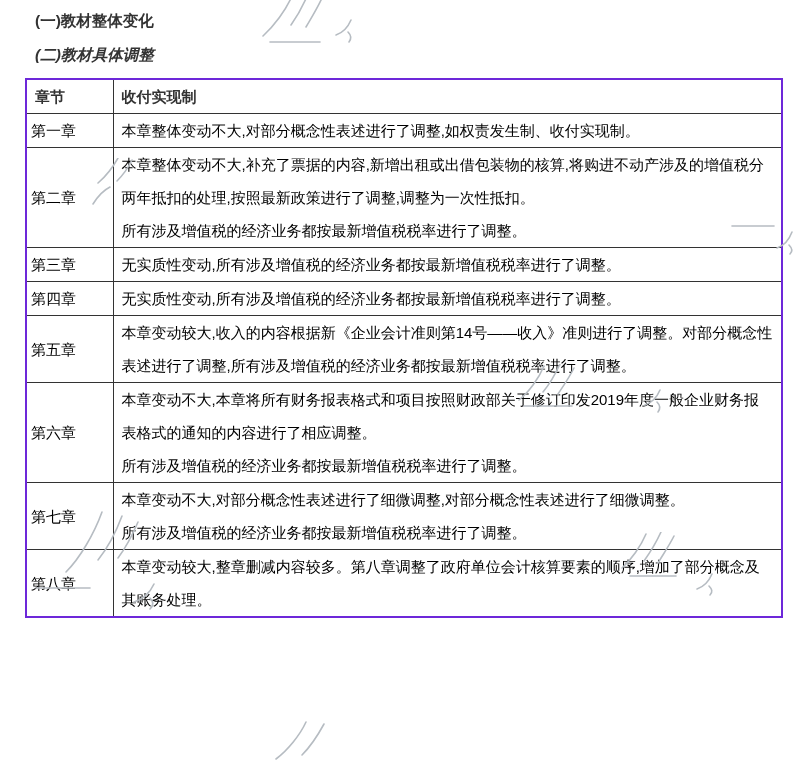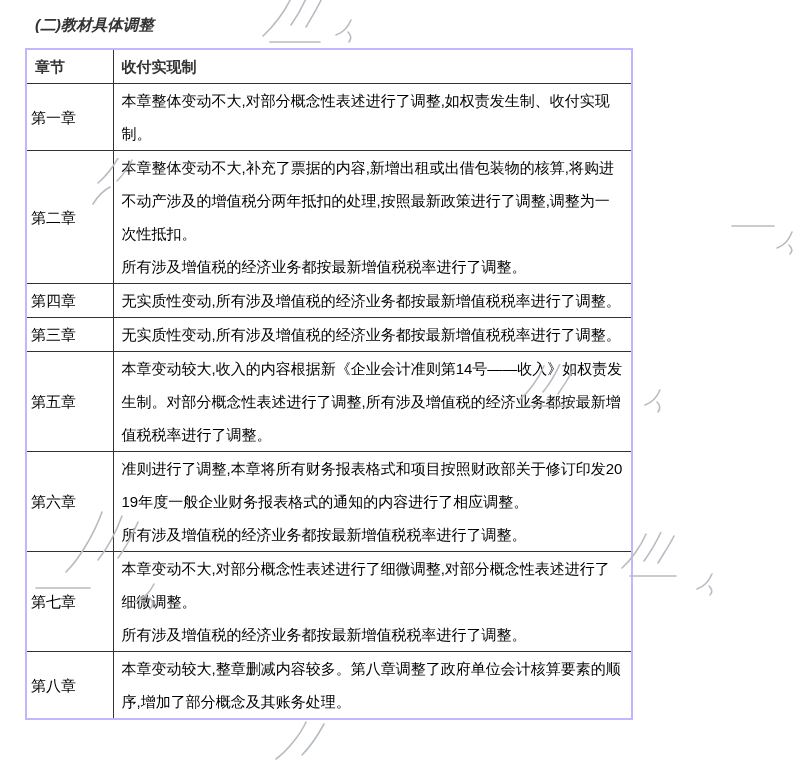--- a/index.html
+++ b/index.html
@@ -22,22 +22,22 @@
     line-height: 44px; margin: 2px 0 0 0;
     text-indent: 2em; text-align: justify;
     width: 797px; padding-right: 2px;
   }
   #heading-2 { margin-top: 4px; margin-bottom: 8px; font-style: italic; }
 
   table.changes {
     border-collapse: collapse;
     table-layout: fixed;
     margin-left: 25px;
-    width: 608px;
-    border: 2px solid #c4b5fd;
+    width: 758px;
+    border: 2px solid #6d28d9;
   }
   .changes th, .changes td {
     border: 1px solid #333333;
     font-size: 15px;
     line-height: 33px;
     padding: 0 8px;
     vertical-align: middle;
     text-align: left;
     word-break: break-all;
   }
@@ -49,20 +49,21 @@
 
   
   .wm { position: absolute; pointer-events: none; }
   .wm path { fill: none; stroke: #b6bcc2; stroke-width: 1.6; stroke-linecap: round; }
 </style>
 </head>
 <body>
 
 <div class="page">
 
+  <h3 class="sec-heading" id="heading-1">(一)教材整体变化</h3>
 
 
   <h3 class="sec-heading" id="heading-2">(二)教材具体调整</h3>
 
   <table class="changes">
     <colgroup>
       <col class="col-chapter">
       <col>
     </colgroup>
     <thead>
@@ -81,44 +82,44 @@
 
     <tr>
       <td class="col-chapter">第二章</td>
       <td class="changes-cell">
             <div class="cell-line">本章整体变动不大,补充了票据的内容,新增出租或出借包装物的核算,将购进不动产涉及的增值税分两年抵扣的处理,按照最新政策进行了调整,调整为一次性抵扣。</div>
             <div class="cell-line">所有涉及增值税的经济业务都按最新增值税税率进行了调整。</div>
           </td>
     </tr>
 
     <tr>
-      <td class="col-chapter">第四章</td>
+      <td class="col-chapter">第三章</td>
       <td class="changes-cell">
             <div class="cell-line">无实质性变动,所有涉及增值税的经济业务都按最新增值税税率进行了调整。</div>
           </td>
     </tr>
 
     <tr>
-      <td class="col-chapter">第三章</td>
+      <td class="col-chapter">第四章</td>
       <td class="changes-cell">
             <div class="cell-line">无实质性变动,所有涉及增值税的经济业务都按最新增值税税率进行了调整。</div>
           </td>
     </tr>
 
     <tr>
       <td class="col-chapter">第五章</td>
       <td class="changes-cell">
-            <div class="cell-line">本章变动较大,收入的内容根据新《企业会计准则第14号——收入》如权责发生制。对部分概念性表述进行了调整,所有涉及增值税的经济业务都按最新增值税税率进行了调整。</div>
+            <div class="cell-line">本章变动较大,收入的内容根据新《企业会计准则第14号——收入》准则进行了调整。对部分概念性表述进行了调整,所有涉及增值税的经济业务都按最新增值税税率进行了调整。</div>
           </td>
     </tr>
 
     <tr>
       <td class="col-chapter">第六章</td>
       <td class="changes-cell">
-            <div class="cell-line">准则进行了调整,本章将所有财务报表格式和项目按照财政部关于修订印发2019年度一般企业财务报表格式的通知的内容进行了相应调整。</div>
+            <div class="cell-line">本章变动不大,本章将所有财务报表格式和项目按照财政部关于修订印发2019年度一般企业财务报表格式的通知的内容进行了相应调整。</div>
             <div class="cell-line">所有涉及增值税的经济业务都按最新增值税税率进行了调整。</div>
           </td>
     </tr>
 
     <tr>
       <td class="col-chapter">第七章</td>
       <td class="changes-cell">
             <div class="cell-line">本章变动不大,对部分概念性表述进行了细微调整,对部分概念性表述进行了细微调整。</div>
             <div class="cell-line">所有涉及增值税的经济业务都按最新增值税税率进行了调整。</div>
           </td>

